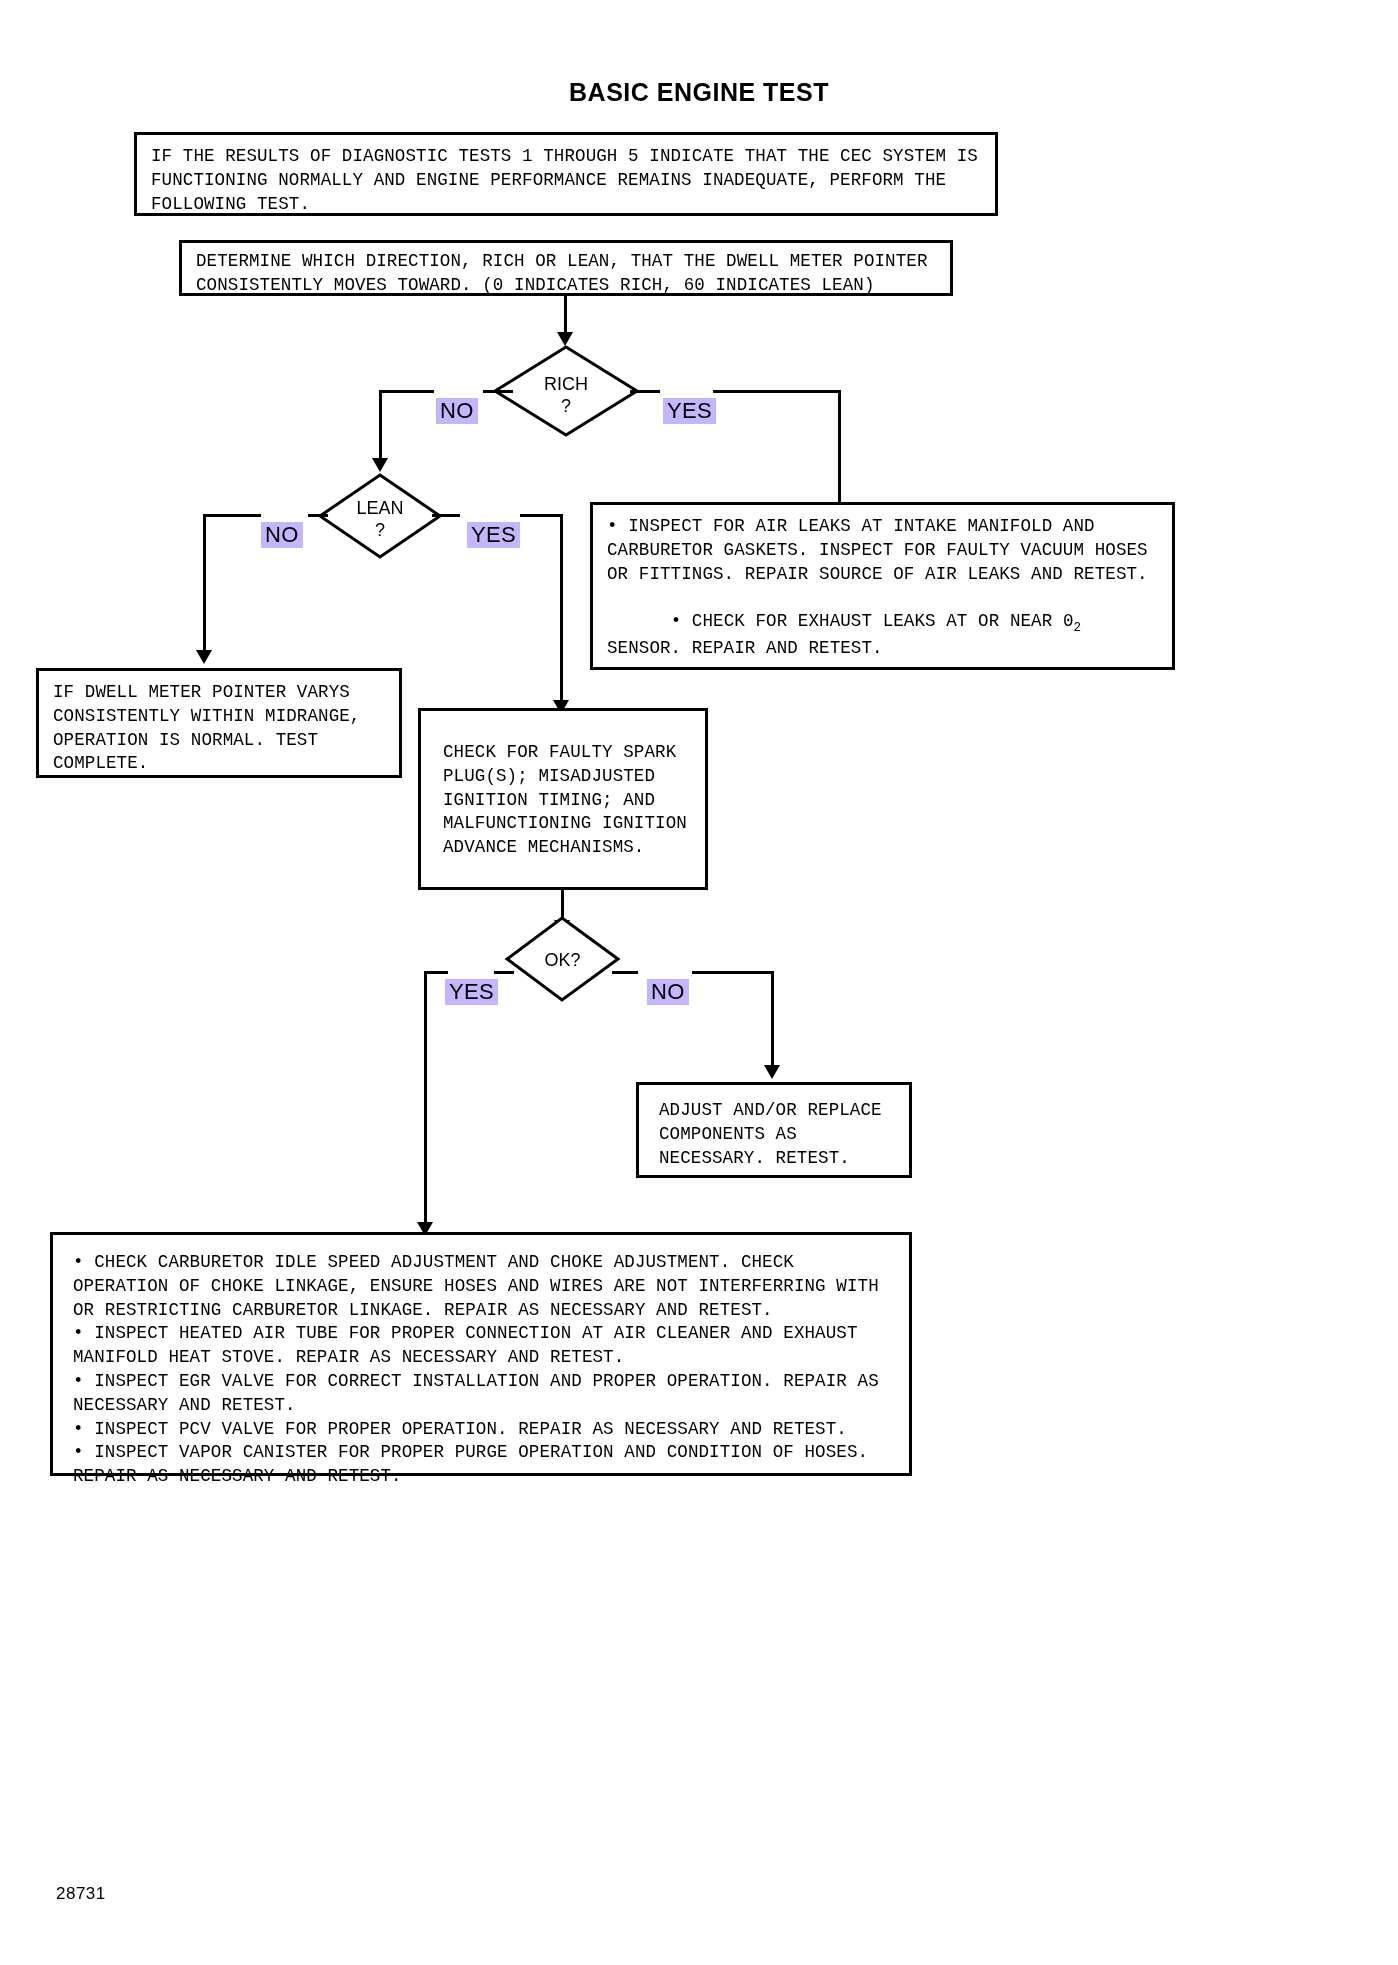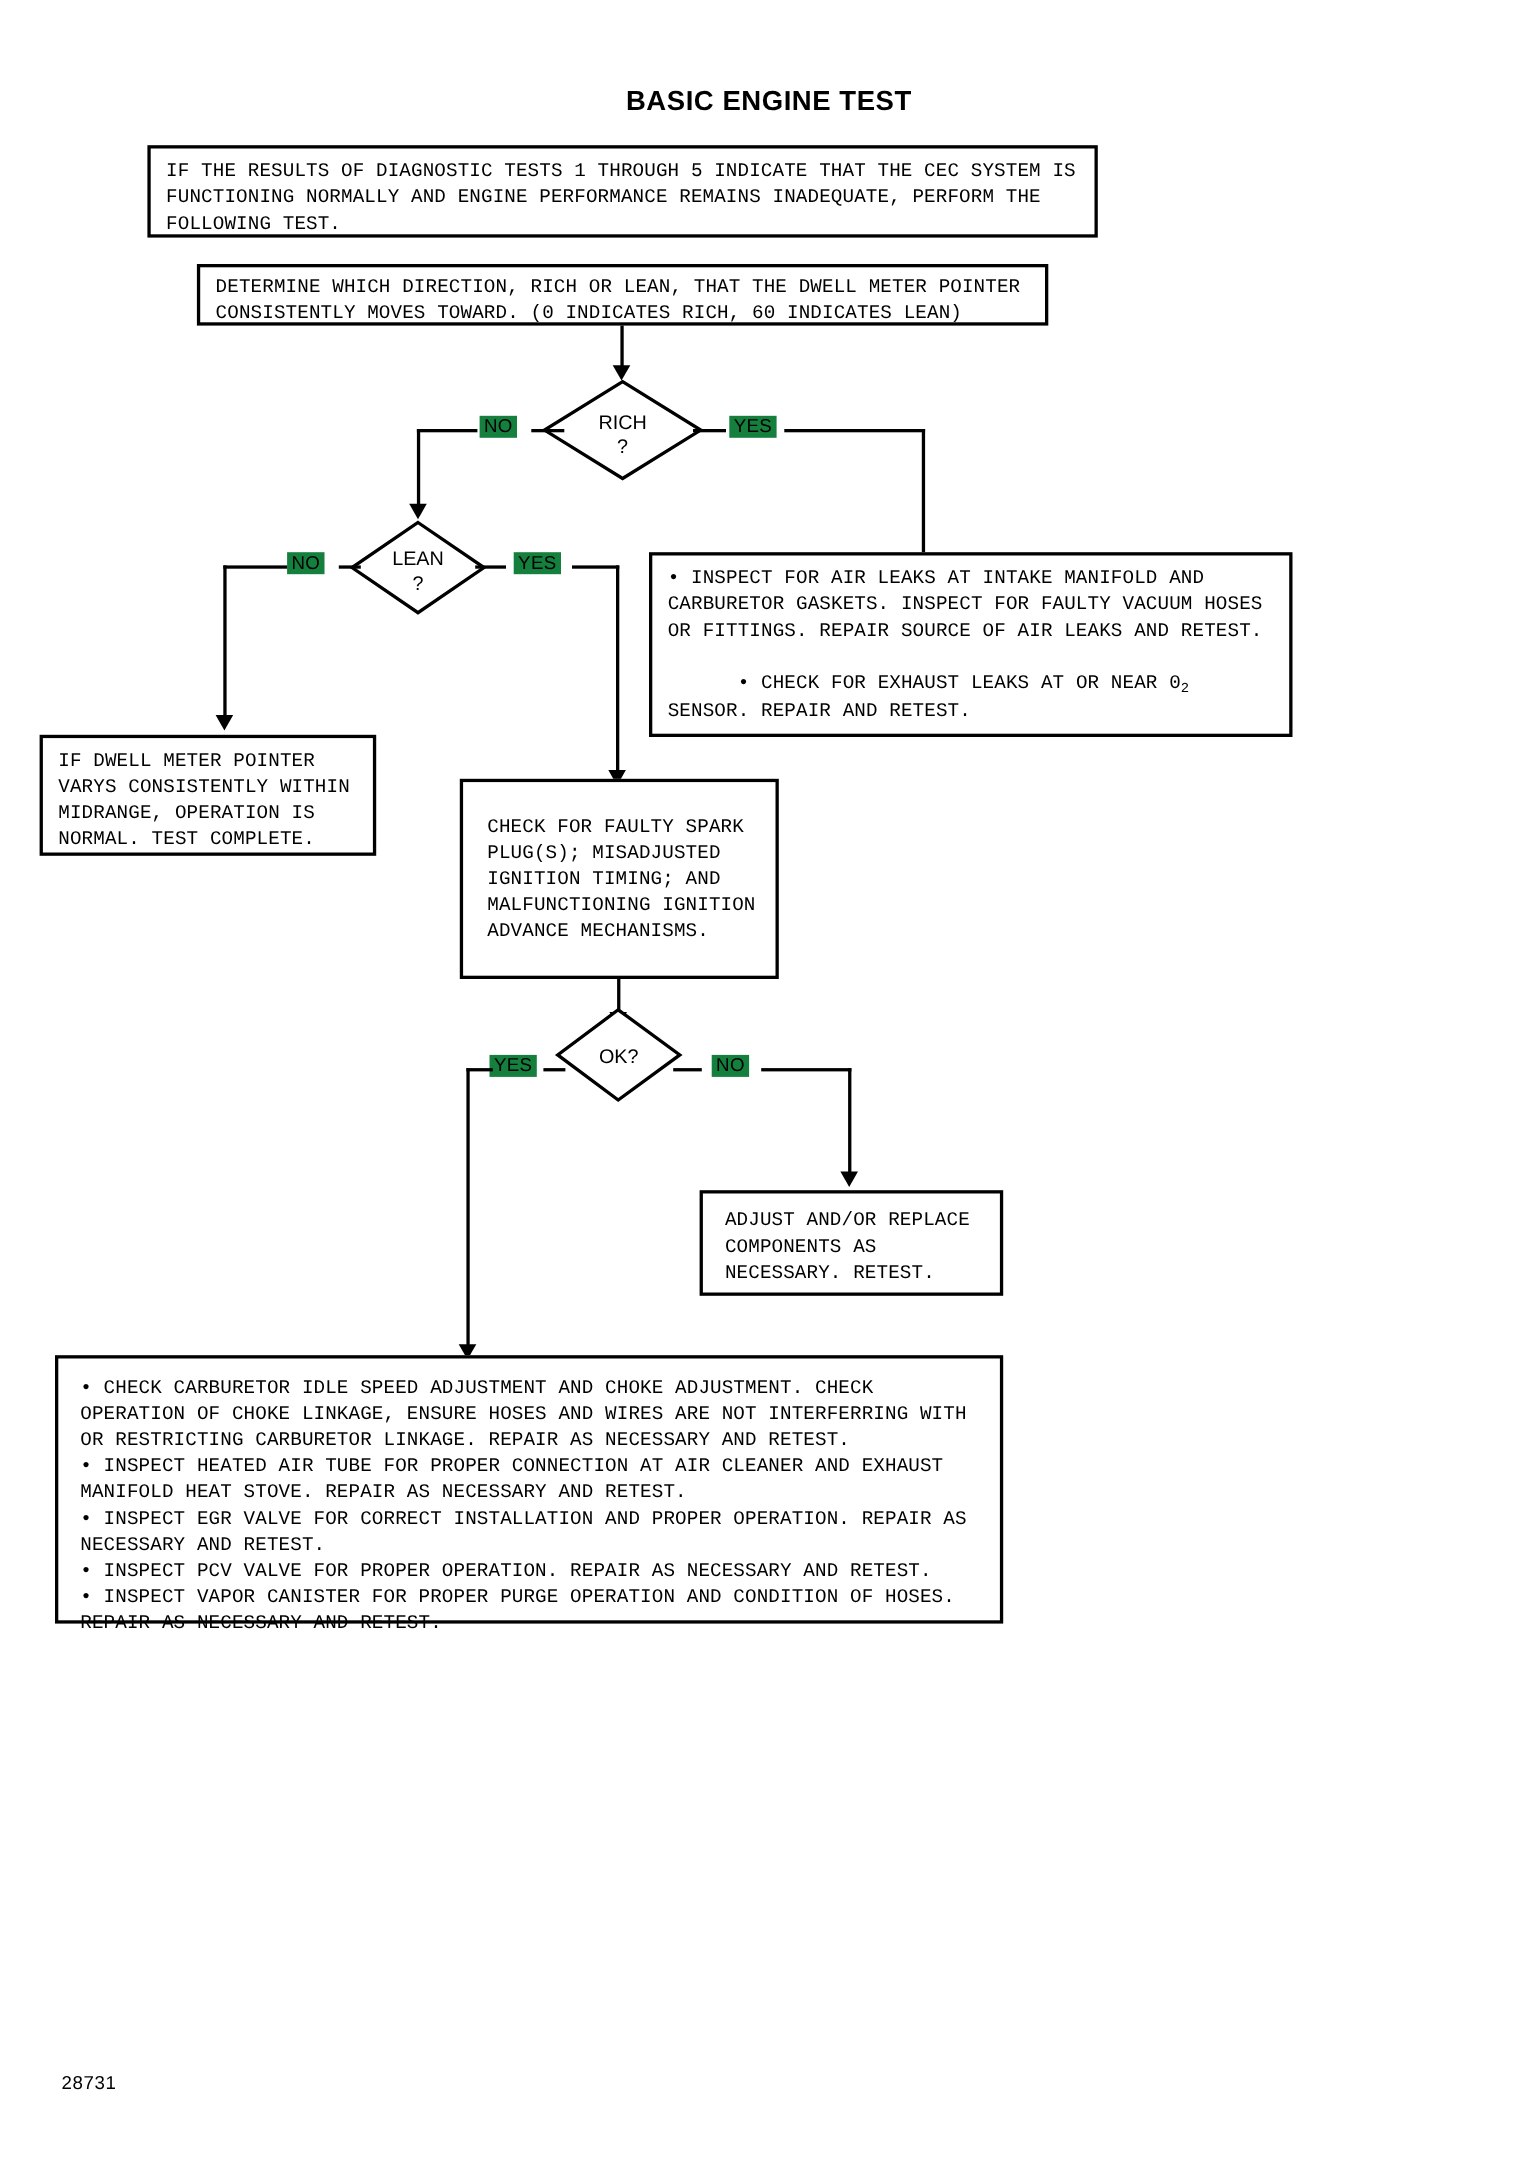--- a/index.html
+++ b/index.html
@@ -32,22 +32,23 @@
     border-left:8px solid transparent;border-right:8px solid transparent;
     border-top:14px solid #000;
   }
   .diamond{position:absolute;}
   .diamond svg{display:block;overflow:visible;}
   .dlabel{
     position:absolute;text-align:center;font-size:18px;line-height:1.25;
     width:100%;left:0;
   }
   .edgelabel{
-    position:absolute;font-size:17px;letter-spacing:.3px;background:#15803d;
+    position:absolute;font-size:22px;letter-spacing:.3px;background:#c4b5fd;
     padding:0 4px;
+    margin-top:20px;
   }
   #figno{
     position:absolute;left:56px;top:1884px;font-size:17px;letter-spacing:.5px;
   }
   sub{font-size:.72em;vertical-align:sub;}
 </style>
 </head>
 <body>
 
 <div class="page">
@@ -105,21 +106,21 @@
   <div class="line vline" style="left:560px;top:514px;height:190px;"></div>
   <div class="arrow down" style="left:553px;top:700px;"></div>
 
   <div class="box" style="left:590px;top:502px;width:585px;height:168px;">
     <div class="txt" style="padding-bottom:0;">• INSPECT FOR AIR LEAKS AT INTAKE MANIFOLD AND CARBURETOR GASKETS. INSPECT FOR FAULTY VACUUM HOSES OR FITTINGS. REPAIR SOURCE OF AIR LEAKS AND RETEST.</div>
     <div class="txt" style="padding-top:0;">
       <span>• CHECK FOR EXHAUST LEAKS AT OR NEAR 0</span><sub>2</sub><span> SENSOR. REPAIR AND RETEST.</span>
     </div>
   </div>
 
-  <div class="box" style="left:36px;top:668px;width:306px;height:110px;">
+  <div class="box" style="left:36px;top:668px;width:366px;height:110px;">
     <div class="txt">IF DWELL METER POINTER VARYS CONSISTENTLY WITHIN MIDRANGE, OPERATION IS NORMAL. TEST COMPLETE.</div>
   </div>
 
   <div class="box" style="left:418px;top:708px;width:290px;height:182px;">
     <div class="txt" style="padding-top:30px;padding-left:22px;">CHECK FOR FAULTY SPARK PLUG(S); MISADJUSTED IGNITION TIMING; AND MALFUNCTIONING IGNITION ADVANCE MECHANISMS.</div>
   </div>
 
   <div class="line vline" style="left:561px;top:890px;height:34px;"></div>
   <div class="arrow down" style="left:554px;top:920px;"></div>
 

